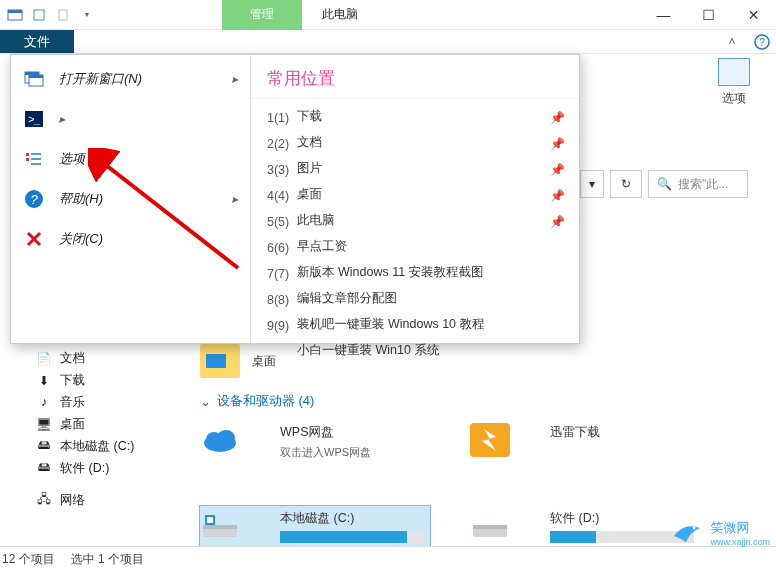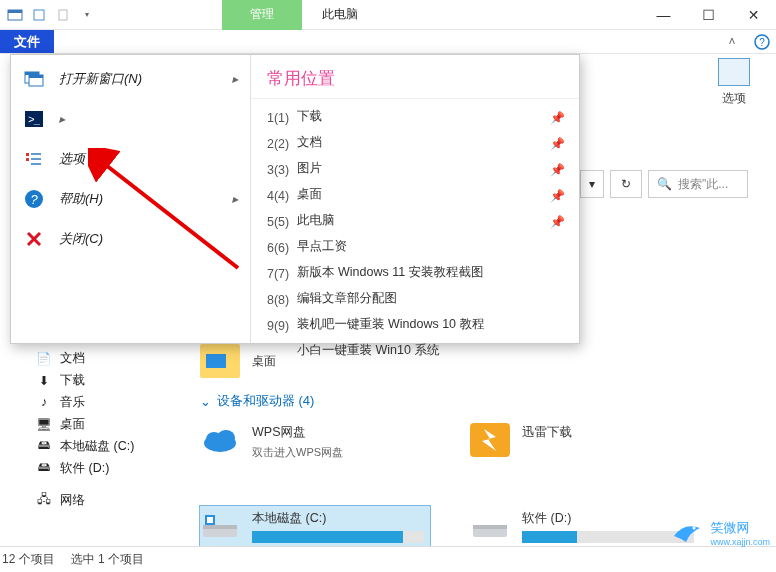--- a/index.html
+++ b/index.html
@@ -9,21 +9,21 @@
 .titlebar { height: 30px; display: flex; align-items: center; background: #fff; border-bottom: 1px solid #e5e5e5; }
 .titlebar .qat { display: flex; align-items: center; gap: 2px; padding: 0 4px; }
 .qat-btn { width: 22px; height: 22px; display: flex; align-items: center; justify-content: center; }
 .tab-manage { background: #7fd47f; color: #fff; height: 30px; padding: 0 28px; display: flex; align-items: center; margin-left: 120px; }
 .tab-thispc { padding: 0 20px; color: #222; }
 .winctrl { margin-left: auto; display: flex; }
 .winctrl > div { width: 45px; height: 30px; display: flex; align-items: center; justify-content: center; font-size: 14px; }
 
 
 .menubar { height: 24px; display: flex; align-items: stretch; background: #fff; border-bottom: 1px solid #e5e5e5; position: relative; }
-.file-btn { background: #1d4ed8; color: #fff; padding: 0 14px; display: flex; align-items: center; font-size: 13px; font-weight: bold; }
+.file-btn { background: #0c4a6e; color: #fff; padding: 0 24px; display: flex; align-items: center; font-size: 13px; }
 .menubar .spacer { flex: 1; }
 .menubar .chevron-up { width: 32px; display: flex; align-items: center; justify-content: center; color: #666; }
 .menubar .help-icon { width: 28px; display: flex; align-items: center; justify-content: center; color: #1979ca; }
 
 
 .file-panel { position: absolute; top: 54px; left: 10px; width: 570px; height: 290px; background: #fff; border: 1px solid #ccc; box-shadow: 2px 4px 12px rgba(0,0,0,.25); display: flex; z-index: 50; }
 .file-left { width: 240px; border-right: 1px solid #e0e0e0; padding: 4px 0; font-style: italic; }
 .file-item { display: flex; align-items: center; height: 40px; padding: 0 12px; gap: 14px; cursor: default; position: relative; }
 .file-item .icon-box { width: 22px; height: 22px; display: flex; align-items: center; justify-content: center; }
 .file-item .lbl { flex: 1; font-size: 13px; color: #222; }
@@ -55,21 +55,21 @@
 
 
 .content { position: absolute; top: 344px; left: 200px; right: 10px; }
 .folder-tile { display: flex; align-items: center; gap: 12px; margin-bottom: 10px; }
 .folder-icon { width: 40px; height: 34px; background: #ffd86b; border-radius: 2px; position: relative; }
 .section-hdr { color: #0a6ebd; font-size: 13px; margin: 14px 0 10px; display: flex; align-items: center; gap: 6px; }
 .drive-grid { display: flex; gap: 40px; flex-wrap: wrap; }
 .drive-item { width: 230px; display: flex; gap: 12px; }
 .drive-item.selected { background: #cde8f6; outline: 1px solid #7fb7e0; }
 .drive-icon { width: 40px; height: 40px; display: flex; align-items: center; justify-content: center; }
-.drive-body { flex: 1; padding: 4px 6px 6px 0; }
+.drive-body { flex: 1; padding: 4px 6px 6px 0; margin-left: 28px; }
 .drive-name { font-size: 12.5px; margin-bottom: 4px; }
 .drive-bar { height: 12px; background: #e4e4e4; margin-bottom: 4px; position: relative; }
 .drive-bar .fill { position: absolute; left: 0; top: 0; bottom: 0; background: #26a0da; }
 .drive-sub { font-size: 11px; color: #666; }
 
 
 .statusbar { position: absolute; bottom: 0; left: 0; right: 0; height: 26px; border-top: 1px solid #ddd; display: flex; align-items: center; padding: 0 2px; gap: 16px; font-size: 12px; color: #444; background: #fff; }
 
 
 .watermark { position: absolute; right: 6px; bottom: 24px; font-size: 13px; color: #3aa7ff; display: flex; align-items: center; gap: 4px; }

